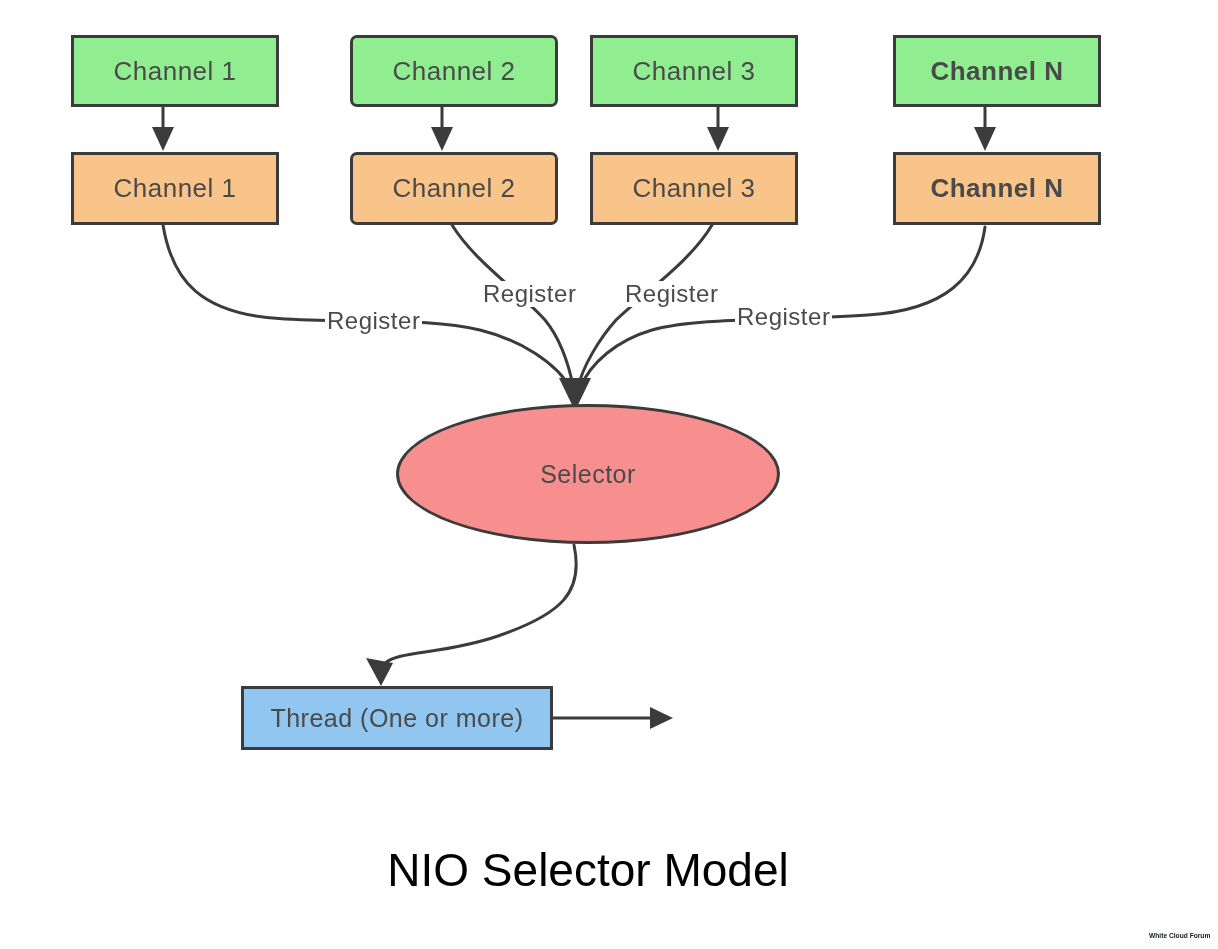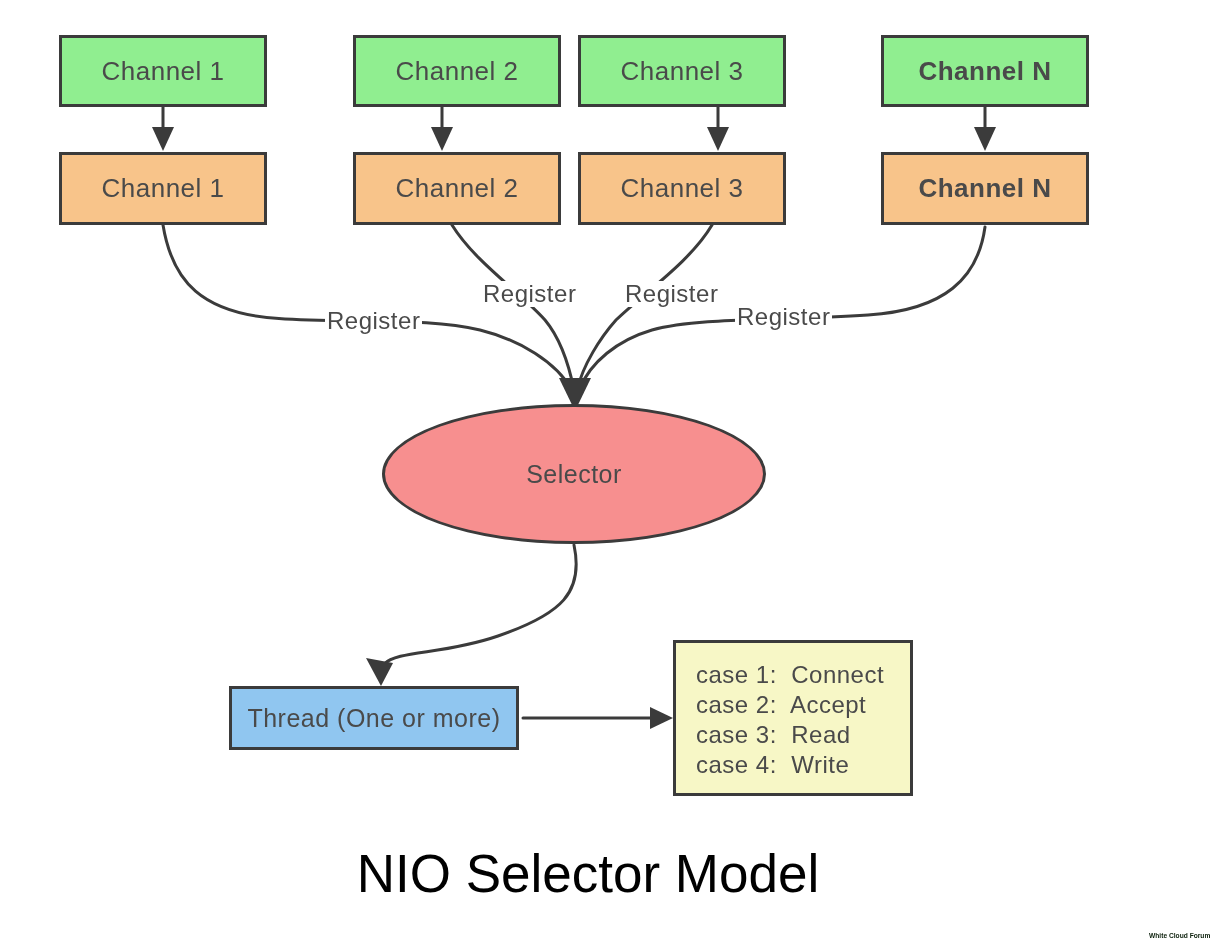--- a/index.html
+++ b/index.html
@@ -12,52 +12,53 @@
   }
   #wires{position:absolute;left:0;top:0;z-index:1;}
   .box{
     position:absolute;
     box-sizing:border-box;
     border:3px solid #3B3B3B;
     display:flex;align-items:center;justify-content:center;
     font-size:26px;color:#4A4A4A;
     z-index:2;
     letter-spacing:0.5px;
+    margin-left:12px;
   }
   .ch-top{background:#90EE90;left:0;top:35px;width:208px;height:72px;}
   .ch-bot{background:#F8C48A;left:0;top:152px;width:208px;height:73px;}
-  .col1{left:59px;} .col2{left:353px;} .col3{left:578px;} .colN{left:881px;font-weight:bold;}
+  .col1{left:59px;} .col2{left:338px;border-radius:7px;} .col3{left:578px;} .colN{left:881px;font-weight:bold;}
   .ellipse{
-    position:absolute;left:382px;top:404px;width:384px;height:140px;
+    position:absolute;left:396px;top:404px;width:384px;height:140px;
     background:#F78F8F;border:3px solid #3B3B3B;border-radius:50%;
     box-sizing:border-box;
     display:flex;align-items:center;justify-content:center;
     font-size:25px;color:#4A4A4A;z-index:2;letter-spacing:0.5px;
   }
   .reg-label{
     position:absolute;z-index:3;
     background:#FFFFFF;
     font-size:24px;color:#4A4A4A;
     padding:0 2px;line-height:26px;letter-spacing:0.5px;
   }
   .thread-box{
-    position:absolute;left:229px;top:686px;width:290px;height:64px;
+    position:absolute;left:229px;top:686px;width:312px;height:64px;
     background:#90C6F0;font-size:25px;
   }
   .case-box{
     position:absolute;left:673px;top:640px;width:240px;height:156px;
     background:#F7F7C6;
     flex-direction:column;align-items:flex-start;justify-content:flex-start;
     padding:17px 0 0 20px;
     font-size:24px;
   }
   .case-line{white-space:pre;line-height:30px;}
   .diagram-title{
     position:absolute;left:588px;top:843px;transform:translateX(-50%);
-    font-size:53px;color:#000;white-space:nowrap;z-index:2;
+    font-size:46px;color:#000;white-space:nowrap;z-index:2;
   }
   .watermark{
     position:absolute;left:1149px;top:932px;width:69px;
     font-size:7px;font-weight:bold;color:#0B1F0B;
     white-space:nowrap;z-index:2;line-height:8px;
     transform:scale(0.95);transform-origin:left top;
   }
 </style>
 </head>
 <body>
@@ -100,24 +101,18 @@
 
   <div class="reg-label" style="left:325px;top:308px;">Register</div>
   <div class="reg-label" style="left:481px;top:281px;">Register</div>
   <div class="reg-label" style="left:623px;top:281px;">Register</div>
   <div class="reg-label" style="left:735px;top:304px;">Register</div>
 
   <div class="ellipse">Selector</div>
 
   <div class="box thread-box">Thread (One or more)</div>
 
-  <div class="box case-box">
-    <div class="case-line">case 1:  Connect</div>
-    <div class="case-line">case 2:  Accept</div>
-    <div class="case-line">case 3:  Read</div>
-    <div class="case-line">case 4:  Write</div>
-  </div>
 
   <div class="diagram-title">NIO Selector Model</div>
 
   <div class="watermark">White Cloud Forum</div>
 
 </div>
 
 </body></html>

